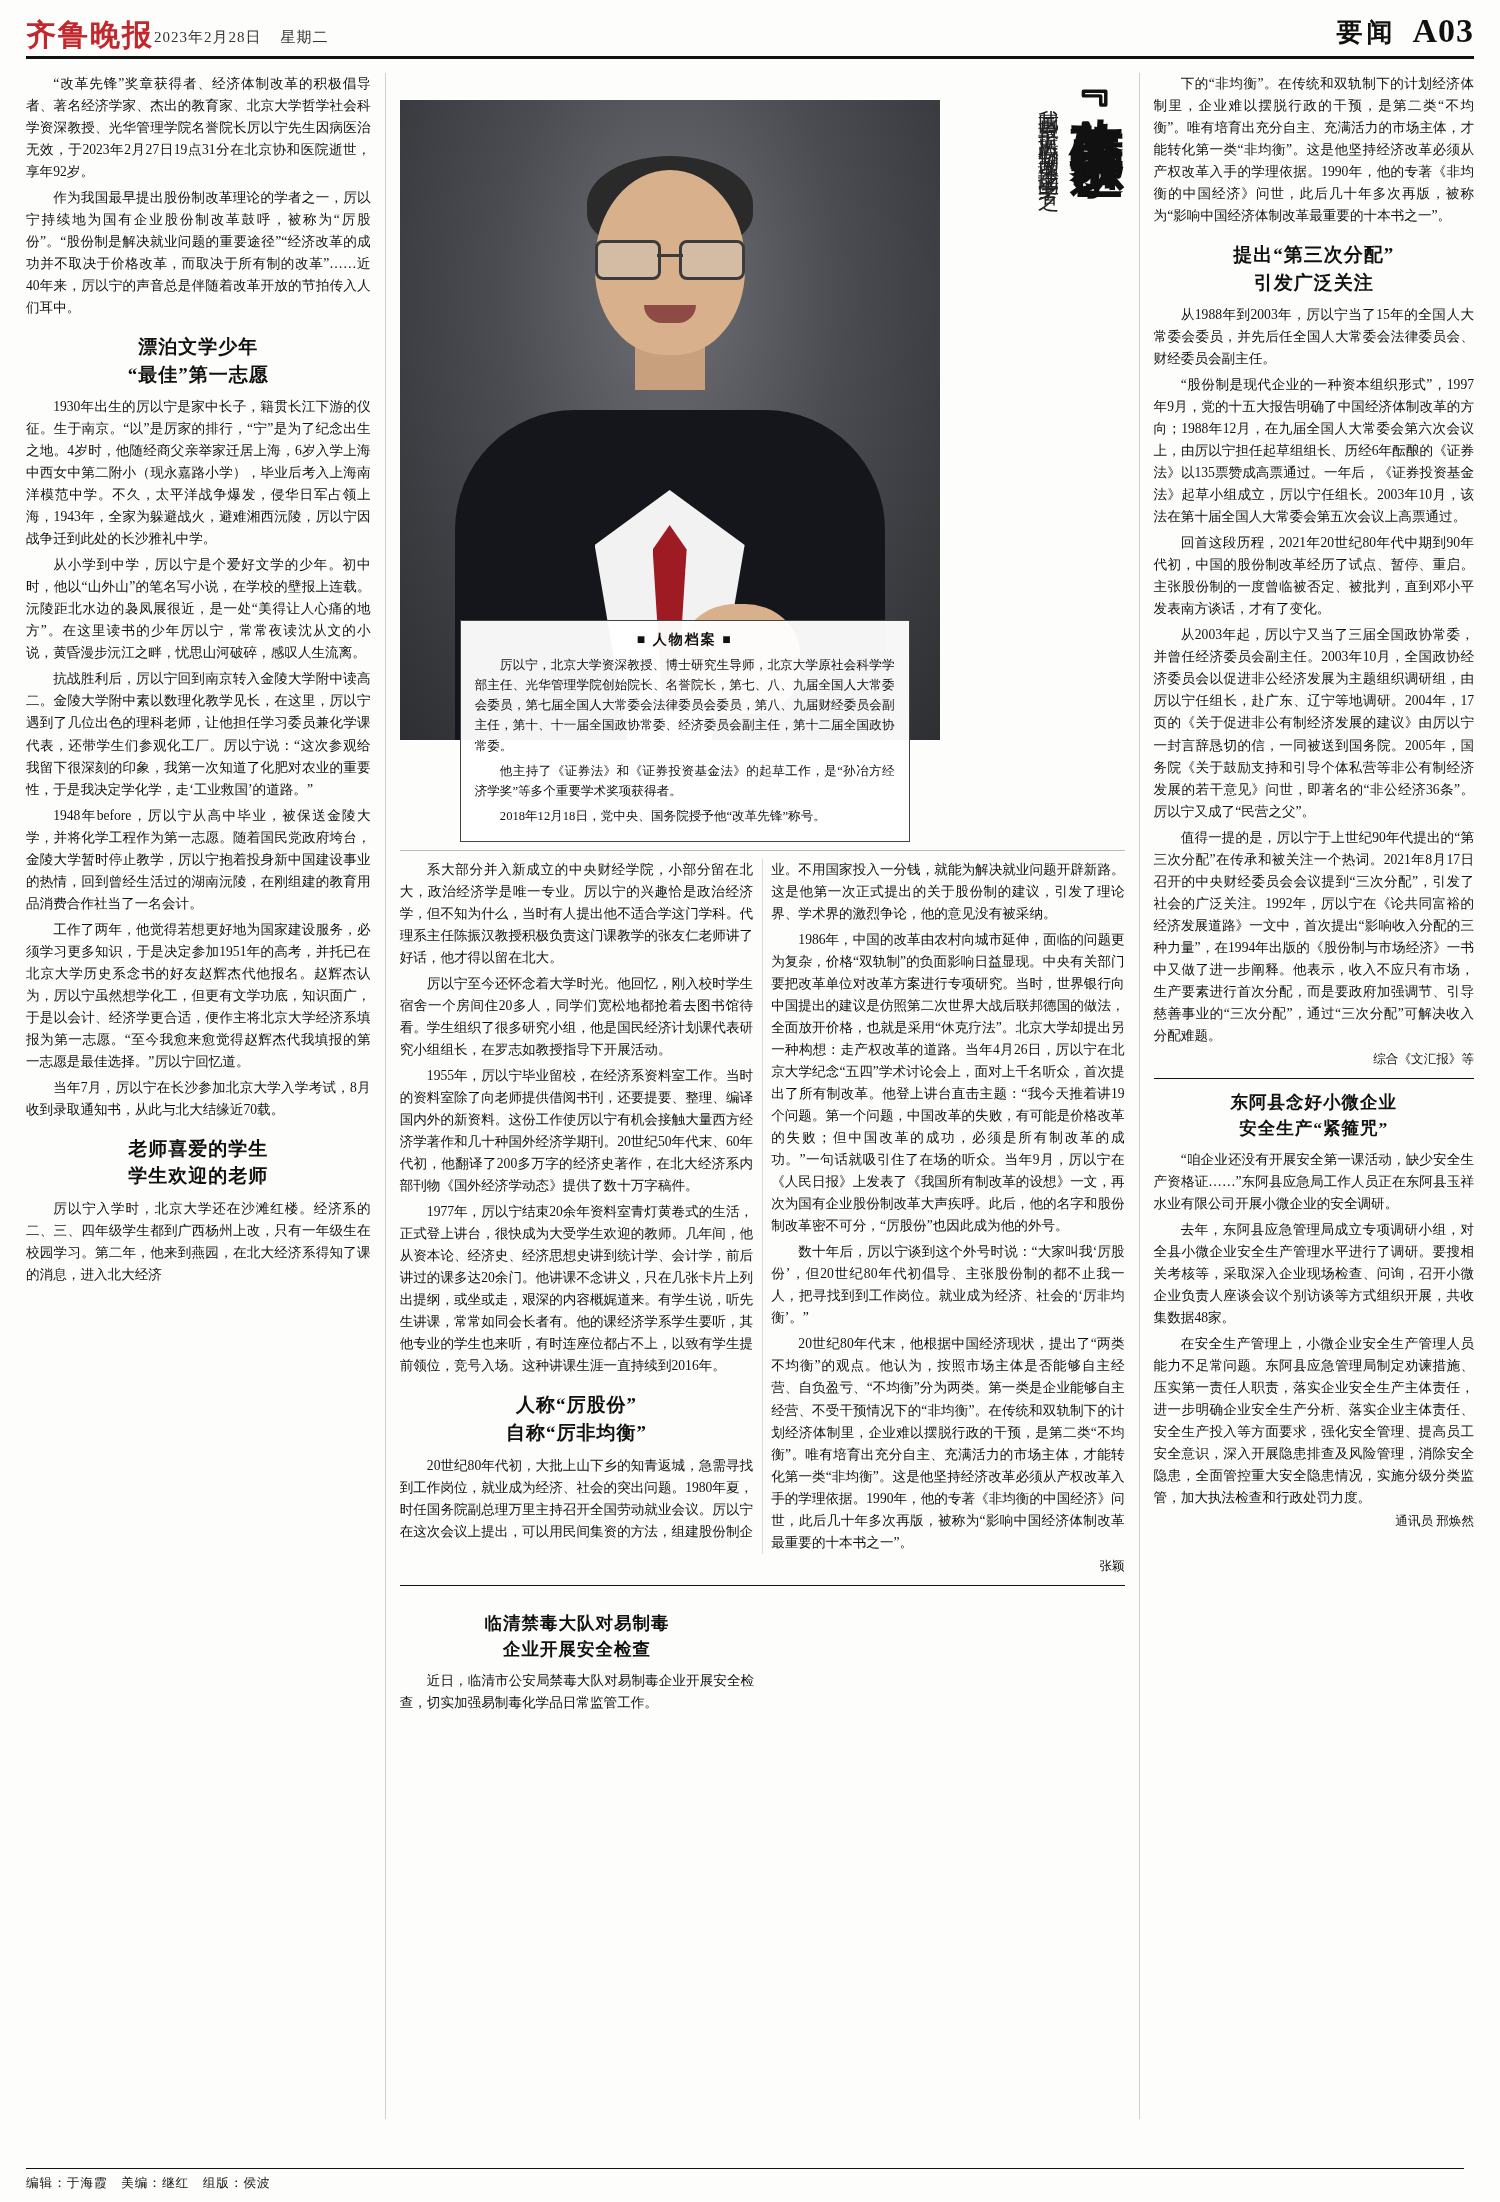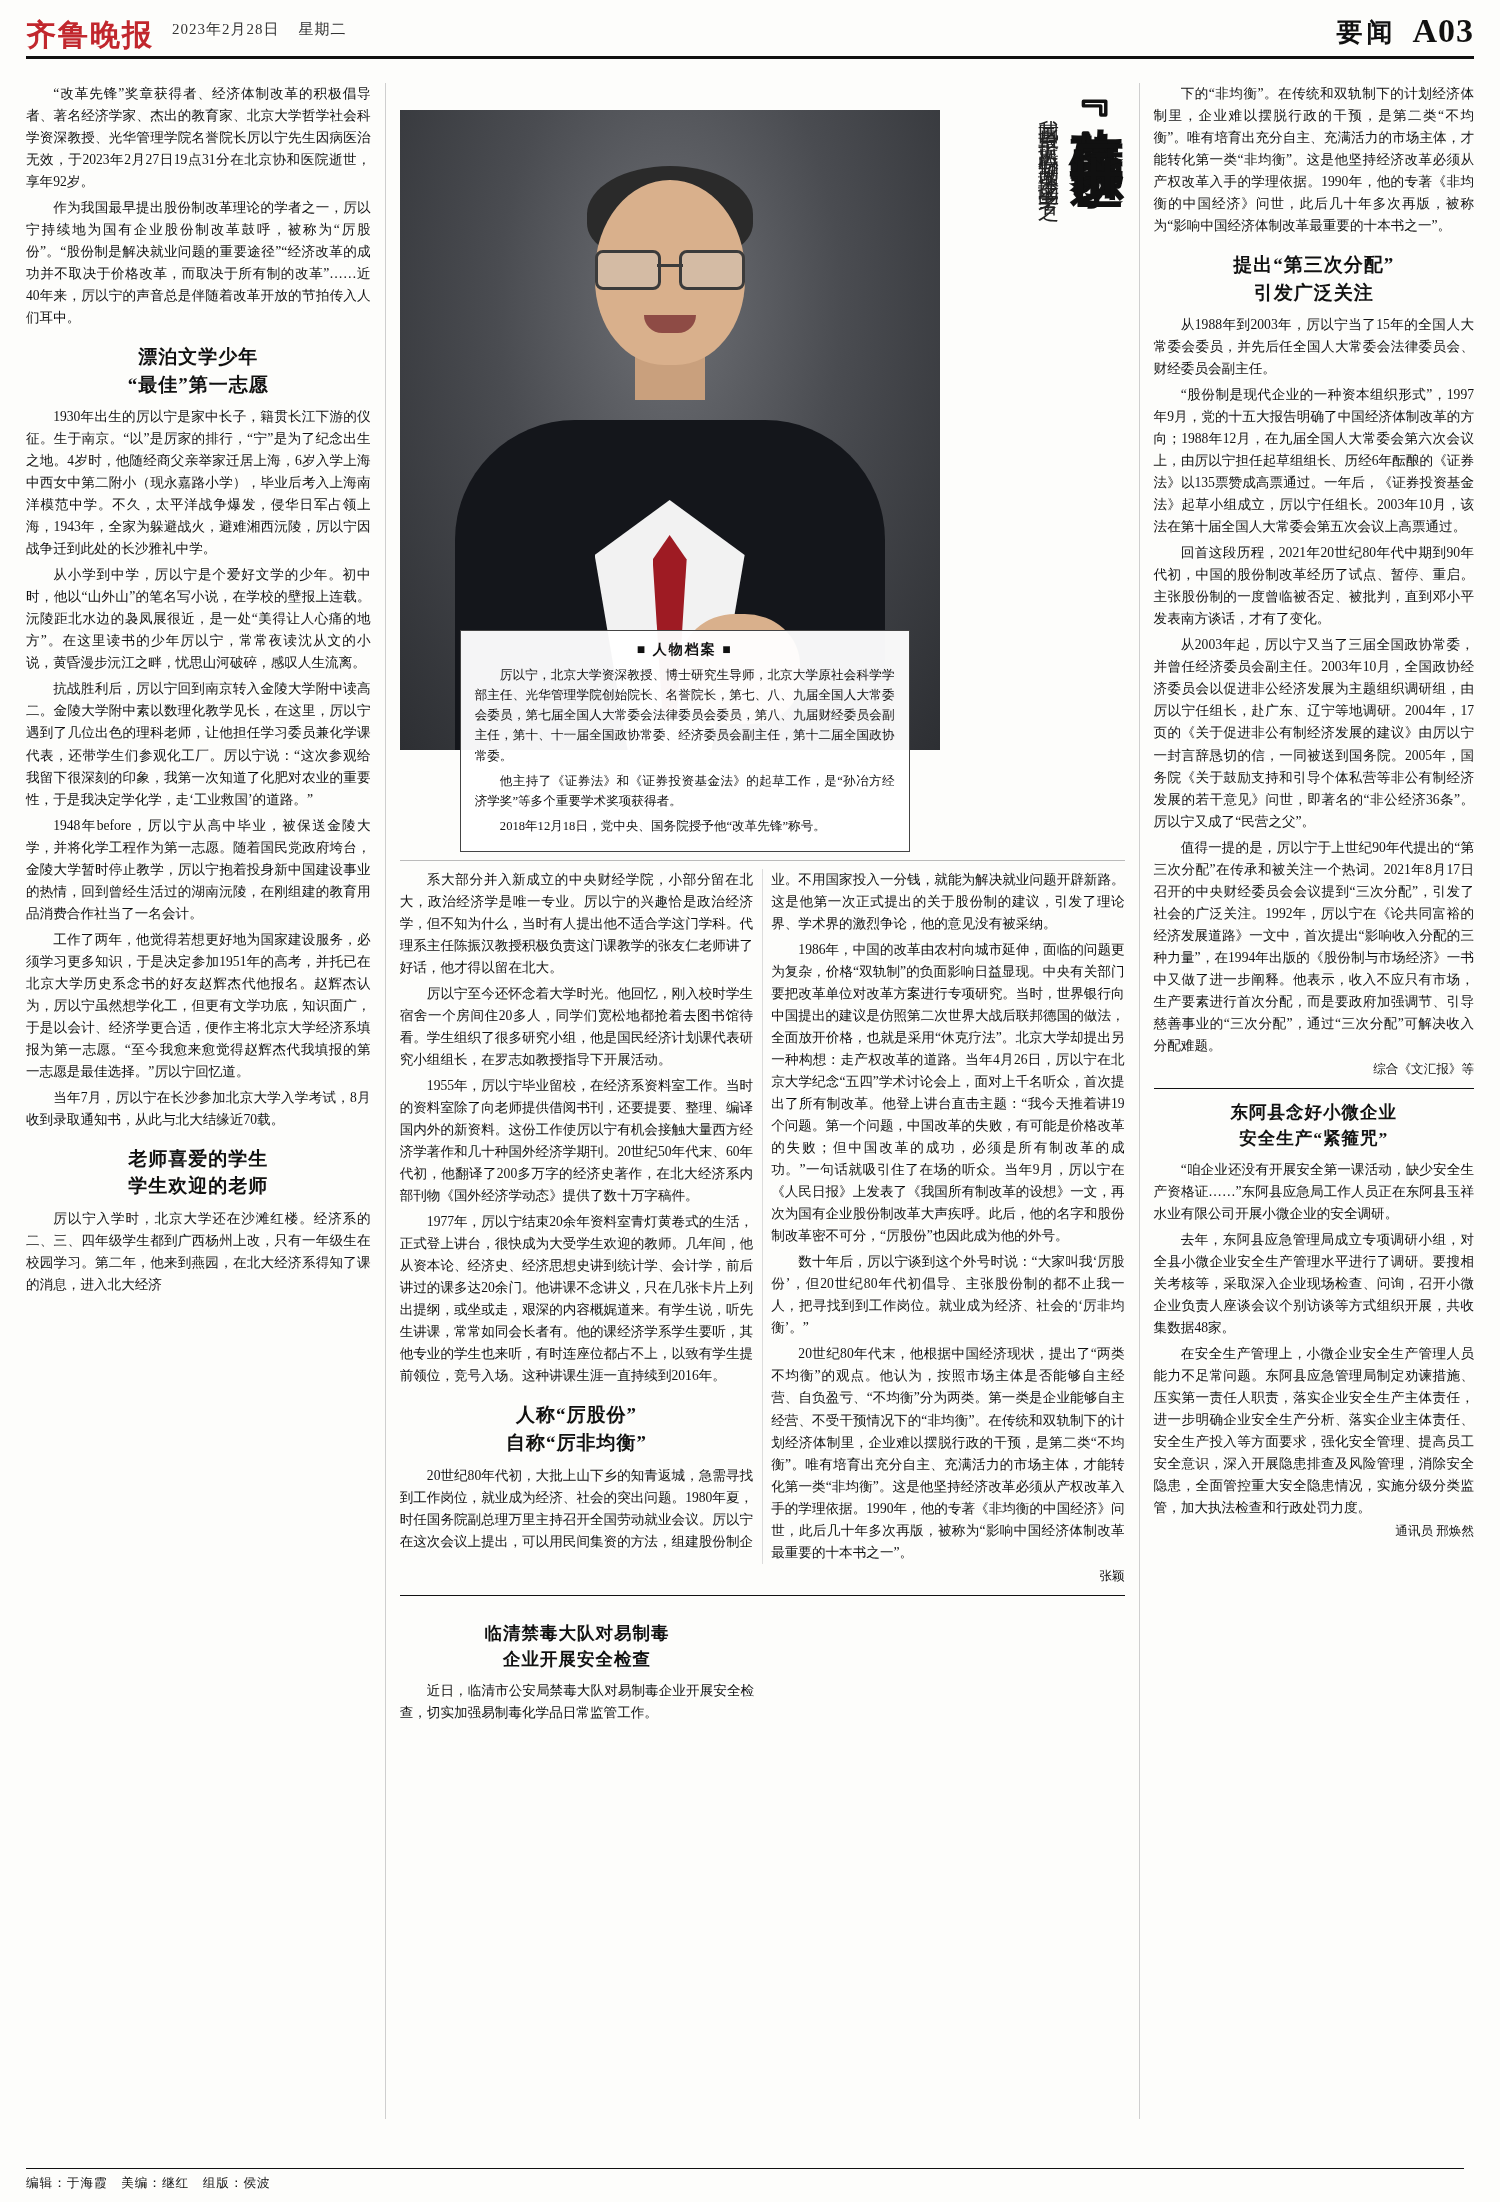--- a/index.html
+++ b/index.html
@@ -1,29 +1,29 @@
 <!DOCTYPE html>
 <html><head>
 <meta charset="utf-8">
 <style>
   html,body{margin:0;padding:0;background:#ffffff;}
   body{width:1500px;height:2202px;font-family:"Liberation Serif",serif;color:#111;}
   .page{position:relative;width:1500px;height:2202px;background:#fdfdfb;box-sizing:border-box;padding:0 26px;}
 
   
   .masthead{display:flex;align-items:flex-end;justify-content:space-between;border-bottom:3px solid #111;padding:12px 0 6px 0;}
-  .mh-left{display:flex;gap:18px;}
+  .mh-left{display:flex;align-items:flex-end;}
   .paper-name{font-family:"DejaVu Serif",serif;font-weight:bold;font-size:30px;letter-spacing:2px;color:#c1272d;line-height:1;}
   .paper-date{font-size:15px;color:#333;padding-bottom:3px;letter-spacing:1px;}
   .mh-right{display:flex;align-items:flex-end;gap:16px;text-align:right;}
   .section-name{font-size:26px;font-weight:bold;letter-spacing:4px;}
   .page-no{font-family:"Liberation Serif",serif;font-size:34px;font-weight:bold;letter-spacing:1px;}
 
   
-  .content{display:flex;gap:14px;padding-top:24px;height:2060px;box-sizing:border-box;}
+  .content{display:flex;gap:14px;padding-top:14px;height:2060px;box-sizing:border-box;}
   .col{box-sizing:border-box;}
   .col-left{width:355px;}
   .col-mid{width:735px;}
   .col-right{width:330px;}
 
   .rule-v{width:1px;background:#cfcfcf;}
 
   p{margin:0 0 4px 0;font-size:13.6px;line-height:1.62;text-align:justify;text-justify:inter-ideograph;text-indent:2em;}
   .para-block p{font-size:13.6px;}
 

